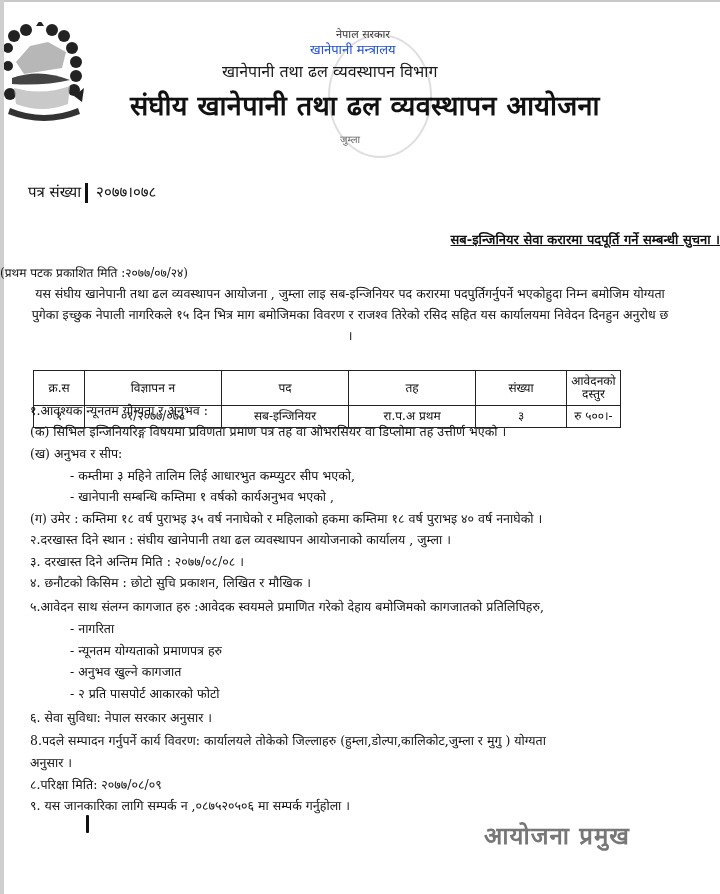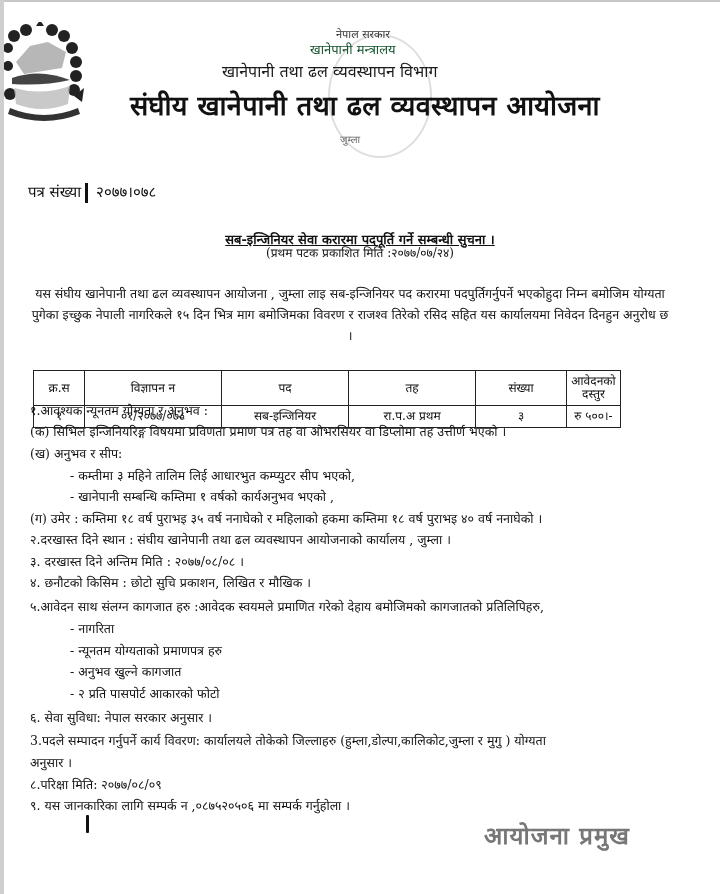--- a/index.html
+++ b/index.html
@@ -6,30 +6,30 @@
   body {
     width:720px; height:894px; background:#ffffff; position:relative; overflow:hidden;
     font-family:"DejaVu Serif", serif; color:#111;
   }
   .left-strip { position:absolute; left:0; top:0; width:4px; height:894px; background:#cfcfcf; }
   .top-strip { position:absolute; left:0; top:0; width:720px; height:2px; background:#c8c8c8; }
   .logo { position:absolute; left:4px; top:22px; width:84px; height:108px; }
   .header { position:absolute; left:0; top:26px; width:720px; }
   .hdr-line { position:absolute; white-space:nowrap; transform-origin:left top; }
   .h-small1 { left:336px; top:0px; font-size:11px; color:#333; }
-  .h-small2 { left:310px; top:14px; font-size:13px; color:#14532d; }
+  .h-small2 { left:310px; top:14px; font-size:13px; color:#1d4ed8; }
   .h-dept { left:222px; top:34px; font-size:16px; color:#1a1a1a; }
   .h-proj { left:130px; top:60px; font-size:27px; font-weight:bold; color:#111; letter-spacing:0.3px; }
   .h-small3 { left:340px; top:106px; font-size:10px; color:#666; }
   .seal { position:absolute; left:328px; top:8px; width:100px; height:120px; border-radius:50%;
           border:2px solid rgba(120,120,120,0.35); opacity:0.7; }
   .ref { position:absolute; left:28px; top:181px; font-size:15px; white-space:nowrap; }
   .ref .bar { display:inline-block; width:3px; height:20px; background:#111; vertical-align:middle; margin:0 8px 0 4px; }
-  .title { position:absolute; left:0; width:720px; text-align:center; top:230px; font-size:13px; font-weight:bold; text-decoration:underline; }
-  .subtitle { position:absolute; left:0; width:720px; text-align:center; top:244px; font-size:12px; }
+  .title { position:absolute; left:0; width:720px; text-align:right; top:230px; font-size:13px; font-weight:bold; text-decoration:underline; }
+  .subtitle { position:absolute; left:0; width:720px; text-align:left; top:264px; font-size:12px; }
   .para { position:absolute; left:30px; top:283px; width:640px; font-size:12.5px; line-height:21px;text-align:center; }
   table.ads { position:absolute; left:33px; top:370px; width:588px; border-collapse:collapse; font-size:12px; }
   table.ads th, table.ads td { border:1.5px solid #222; text-align:center; padding:4px 4px; height:13px; line-height:13px; font-weight:normal; }
   .body-lines { position:absolute; left:30px; top:402px; width:680px; font-size:12.5px; }
   .ln { position:absolute; white-space:nowrap; left:0; }
   .ind { left:40px; }
   .sig { position:absolute; left:484px; top:818px; font-size:24px; color:#777; font-weight:bold; letter-spacing:1px; }
   .mark { position:absolute; left:86px; top:815px; width:3px; height:18px; background:#111; border-radius:1px; }
 </style>
 </head>
@@ -110,20 +110,20 @@
   <div class="ln" style="top:108px">(ग) उमेर : कम्तिमा १८ वर्ष पुराभइ ३५ वर्ष ननाघेको र महिलाको हकमा कम्तिमा १८ वर्ष पुराभइ ४० वर्ष ननाघेको ।</div>
   <div class="ln" style="top:129px">२.दरखास्त दिने स्थान : संघीय खानेपानी तथा ढल व्यवस्थापन आयोजनाको कार्यालय , जुम्ला ।</div>
   <div class="ln" style="top:151px">३. दरखास्त दिने अन्तिम मिति : २०७७/०८/०८ ।</div>
   <div class="ln" style="top:172px">४. छनौटको किसिम : छोटो सुचि प्रकाशन, लिखित र मौखिक ।</div>
   <div class="ln" style="top:196px">५.आवेदन साथ संलग्न कागजात हरु :आवेदक स्वयमले प्रमाणित गरेको देहाय बमोजिमको कागजातको प्रतिलिपिहरु,</div>
   <div class="ln ind" style="top:218px">- नागरिता</div>
   <div class="ln ind" style="top:240px">- न्यूनतम योग्यताको प्रमाणपत्र हरु</div>
   <div class="ln ind" style="top:261px">- अनुभव खुल्ने कागजात</div>
   <div class="ln ind" style="top:283px">- २ प्रति पासपोर्ट आकारको फोटो</div>
   <div class="ln" style="top:307px">६. सेवा सुविधा: नेपाल सरकार अनुसार ।</div>
-  <div class="ln" style="top:330px">3.पदले सम्पादन गर्नुपर्ने कार्य विवरण: कार्यालयले तोकेको जिल्लाहरु (हुम्ला,डोल्पा,कालिकोट,जुम्ला र मुगु ) योग्यता</div>
+  <div class="ln" style="top:330px">8.पदले सम्पादन गर्नुपर्ने कार्य विवरण: कार्यालयले तोकेको जिल्लाहरु (हुम्ला,डोल्पा,कालिकोट,जुम्ला र मुगु ) योग्यता</div>
   <div class="ln" style="top:352px">अनुसार ।</div>
   <div class="ln" style="top:374px">८.परिक्षा मिति: २०७७/०८/०९</div>
   <div class="ln" style="top:395px">९. यस जानकारिका लागि सम्पर्क न ,०८७५२०५०६ मा सम्पर्क गर्नुहोला ।</div>
 </div>
 
 <div class="mark"></div>
 <div class="sig">आयोजना प्रमुख</div>
 
 </body></html>

